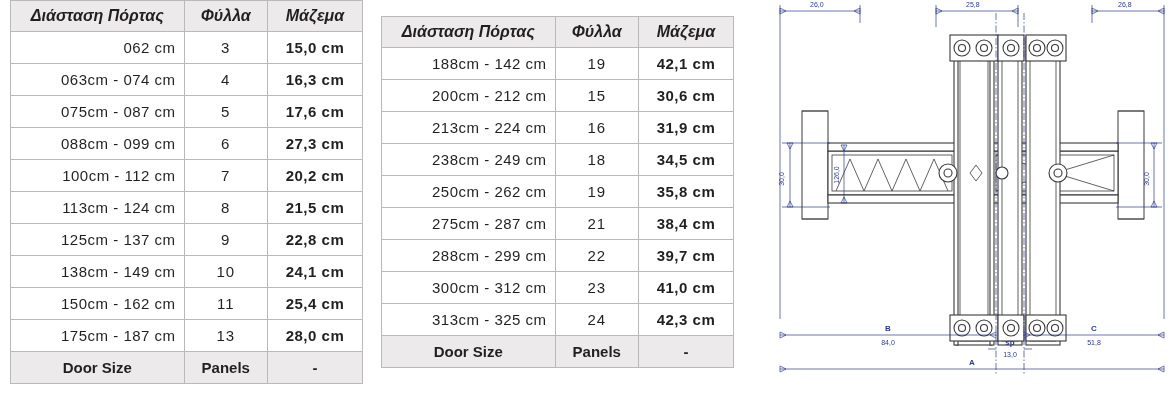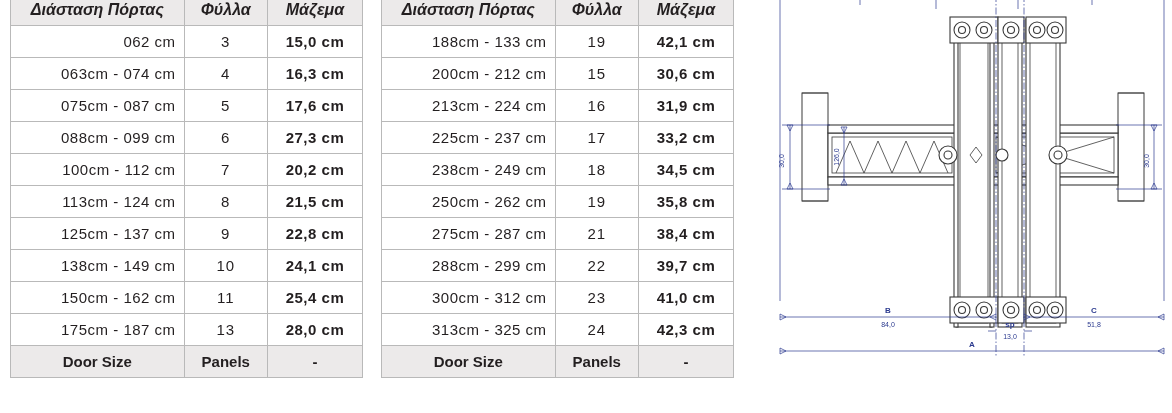--- a/index.html
+++ b/index.html
@@ -12,21 +12,21 @@
     height: 413px;
     font-family: "Liberation Sans", sans-serif;
     overflow: hidden;
   }
   .page {
     position: relative;
     width: 1172px;
     height: 378px;
     display: flex;
     flex-direction: row;
-    align-items: flex-end;
+    align-items: center;
   }
   .table-wrap {
     padding: 6px 0 0 10px;
     box-sizing: border-box;
   }
   .table-wrap.second { padding-left: 18px; }
 
   table.sizes {
     border-collapse: collapse;
     background: #ffffff;
@@ -182,38 +182,33 @@
     <table class="sizes">
       <thead>
         <tr>
           <th class="h-size">Διάσταση Πόρτας</th>
           <th class="h-panels">Φύλλα</th>
           <th class="h-mass">Μάζεμα</th>
         </tr>
       </thead>
       <tbody>
         <tr>
-          <td class="c-size">188cm - 133 cm</td>
+          <td class="c-size">188cm - 142 cm</td>
           <td class="c-panels">19</td>
           <td class="c-mass">42,1 cm</td>
         </tr>
         <tr>
           <td class="c-size">200cm - 212 cm</td>
           <td class="c-panels">15</td>
           <td class="c-mass">30,6 cm</td>
         </tr>
         <tr>
           <td class="c-size">213cm - 224 cm</td>
           <td class="c-panels">16</td>
           <td class="c-mass">31,9 cm</td>
-        </tr>
-        <tr>
-          <td class="c-size">225cm - 237 cm</td>
-          <td class="c-panels">17</td>
-          <td class="c-mass">33,2 cm</td>
         </tr>
         <tr>
           <td class="c-size">238cm - 249 cm</td>
           <td class="c-panels">18</td>
           <td class="c-mass">34,5 cm</td>
         </tr>
         <tr>
           <td class="c-size">250cm - 262 cm</td>
           <td class="c-panels">19</td>
           <td class="c-mass">35,8 cm</td>

